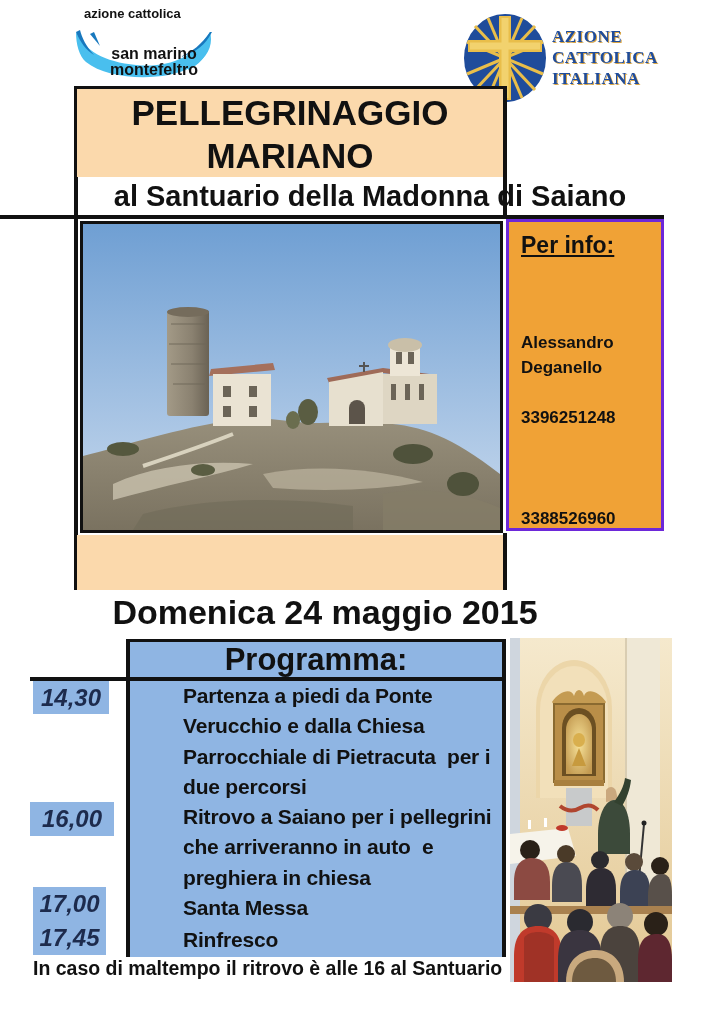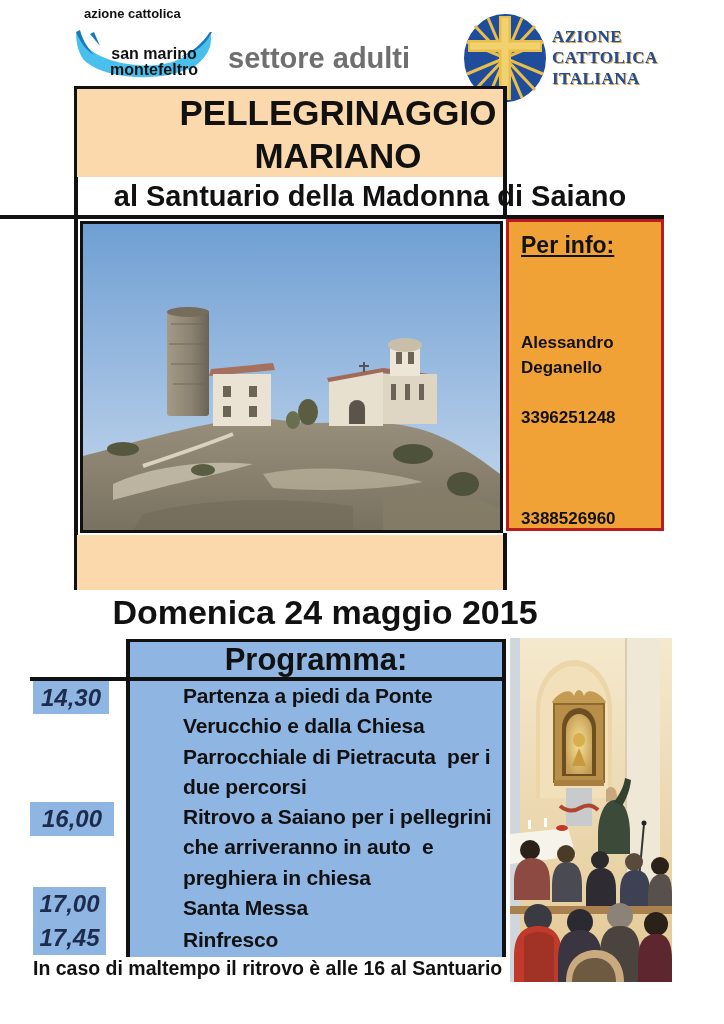--- a/index.html
+++ b/index.html
@@ -15,26 +15,26 @@
                     font-weight:bold;font-size:16px;line-height:16px;white-space:pre-line;z-index:2;}
   .sector{left:228px;top:42px;font-weight:bold;font-size:29px;color:#6f6f6f;}
   .ac-logo-svg{left:462px;top:12px;}
   .ac-logo-text{left:552px;top:26px;font-family:"Liberation Serif",serif;font-weight:bold;
                 font-size:17px;line-height:21px;color:#1f4c9b;white-space:pre-line;
                 text-shadow:1px 1px 0 #d9a545;letter-spacing:.5px;}
 
   
   .title-box{left:77px;top:89px;width:426px;height:88px;background:var(--peach,#fbd9ac);}
   .title-text{width:100%;text-align:center;font-weight:bold;font-size:35px;line-height:43px;
-              white-space:pre-line;padding-top:2px;margin-left:48px;}
+              white-space:pre-line;padding-top:2px;}
   .subtitle{left:16px;top:180px;width:708px;text-align:center;font-weight:bold;font-size:29px;}
 
   
   .photo-main{left:80px;top:221px;width:423px;height:312px;border:3px solid #111;box-sizing:border-box;}
-  .info-box{left:506px;top:219px;width:158px;height:312px;border:3px solid #b91c1c;box-sizing:border-box;
+  .info-box{left:506px;top:219px;width:158px;height:312px;border:3px solid #6d28d9;box-sizing:border-box;
             background:var(--orange,#f0a236);padding:10px 0 0 12px;}
   .info-heading{font-weight:bold;font-size:23px;text-decoration:underline;}
   .contact{font-weight:bold;font-size:17px;line-height:25px;white-space:pre-line;}
   .contact.first{margin-top:46px;}
   .contact.second{margin-top:26px;}
 
   .peach-strip{left:77px;top:535px;width:426px;height:55px;background:var(--peach,#fbd9ac);}
 
   .date-heading{left:55px;top:593px;width:540px;text-align:center;font-weight:bold;font-size:34px;}
 
@@ -65,21 +65,20 @@
   <svg class="abs wave-svg" width="148" height="60" viewBox="0 0 148 60">
     <path d="M6 12 C14 30 34 42 66 45 C98 48 124 38 140 12 C144 26 136 40 120 48 C92 62 38 60 16 42 C9 36 6 24 6 12 Z" fill="#49bfee"></path>
     <path d="M6 12 C10 22 16 30 24 35 C16 26 12 18 10 10 Z" fill="#1878be"></path>
     <path d="M140 12 C132 24 122 32 110 37 C126 33 136 24 142 12 Z" fill="#1878be"></path>
     <path d="M20 14 L30 26 L24 12 Z" fill="#1878be"></path>
     <path d="M118 46 C126 44 134 38 138 30 C132 42 126 46 118 50 Z" fill="#49bfee"></path>
   </svg>
   <div class="abs logo-left-bottom">san marino
 montefeltro</div>
 
-  <div class="abs sector">settore adulti</div>
 
   <svg class="abs ac-logo-svg" width="86" height="92" viewBox="0 0 86 92">
     <ellipse cx="43" cy="46" rx="41" ry="44" fill="#1f4c9b"></ellipse>
     <g stroke="#e9be4a" stroke-width="3">
       <line x1="43" y1="46" x2="13" y2="14"></line>
         <line x1="43" y1="46" x2="26" y2="6"></line>
       <line x1="43" y1="46" x2="60" y2="6"></line>
         <line x1="43" y1="46" x2="73" y2="14"></line>
       <line x1="43" y1="46" x2="81" y2="30"></line>
         <line x1="43" y1="46" x2="81" y2="62"></line>

